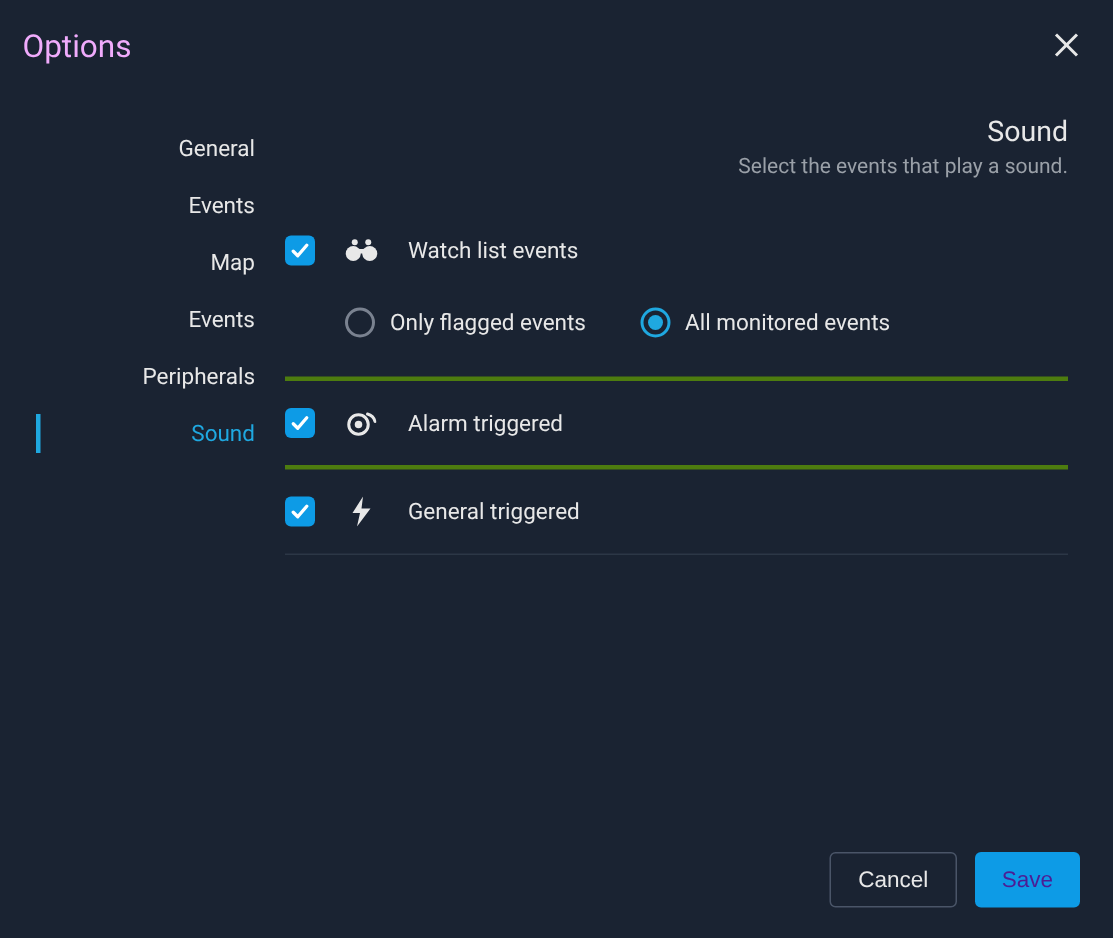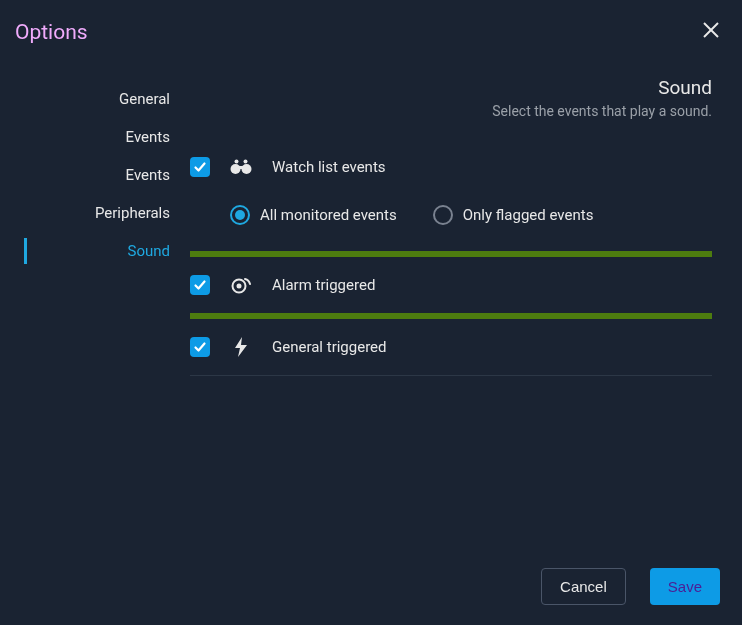--- a/index.html
+++ b/index.html
@@ -69,21 +69,21 @@
       color: #e8e8e8;
       margin-bottom: 4px;
     }
     .section-subtitle {
       font-size: 14px;
       color: #9aa0a8;
       margin-bottom: 38px;
     }
     .option-block {
       padding: 18px 0;
-      border-bottom: 6px solid #4d7c0f;
+      border-bottom: 3px solid #4d7c0f;
     }
     .option-block:last-child {
       border-bottom: 1px solid #2c3746;
     }
     .option-row {
       display: flex;
       align-items: center;
       gap: 20px;
     }
     .checkbox {
@@ -143,21 +143,21 @@
     }
     .radio-label {
       font-size: 15px;
       color: #e8e8e8;
     }
     .footer {
       position: absolute;
       bottom: 20px;
       right: 22px;
       display: flex;
-      gap: 24px;
+      gap: 12px;
     }
     .btn {
       padding: 9px 18px;
       font-size: 15px;
       border-radius: 4px;
       cursor: pointer;
       border: none;
     }
     .btn-cancel {
       background: transparent;
@@ -179,20 +179,21 @@
       <line x1="2" y1="2" x2="16" y2="16" stroke="#e8e8e8" stroke-width="2"></line>
       <line x1="16" y1="2" x2="2" y2="16" stroke="#e8e8e8" stroke-width="2"></line>
     </svg>
   </div>
 </div>
 
 <div class="body">
   <div class="sidebar">
     <div class="sidebar-item">General</div>
     <div class="sidebar-item">Events</div>
+    <div class="sidebar-item">Map</div>
     <div class="sidebar-item">Events</div>
     <div class="sidebar-item">Peripherals</div>
     <div class="sidebar-item active">Sound</div>
   </div>
 
   <div class="content">
     <div class="section-title">Sound</div>
     <div class="section-subtitle">Select the events that play a sound.</div>
 
     <div class="option-block" style="padding-top:0;">
@@ -208,28 +209,28 @@
             <circle cx="16.5" cy="10" r="5" fill="#e8e8e8"></circle>
             <rect x="9" y="7" width="4" height="3" fill="#e8e8e8"></rect>
             <circle cx="6.5" cy="2.5" r="2" fill="#e8e8e8"></circle>
             <circle cx="15.5" cy="2.5" r="2" fill="#e8e8e8"></circle>
           </svg>
         </div>
         <div class="option-label">Watch list events</div>
       </div>
       <div class="sub-options">
         <div class="radio-option">
+          <div class="radio-outer unselected"></div>
+          <div class="radio-label">Only flagged events</div>
+        </div>
+        <div class="radio-option">
           <div class="radio-outer">
             <div class="radio-inner"></div>
           </div>
           <div class="radio-label">All monitored events</div>
-        </div>
-        <div class="radio-option">
-          <div class="radio-outer unselected"></div>
-          <div class="radio-label">Only flagged events</div>
         </div>
       </div>
     </div>
 
     <div class="option-block">
       <div class="option-row">
         <div class="checkbox">
           <svg width="14" height="14" viewBox="0 0 14 14">
               <polyline points="2.5,7.5 5.5,10.5 11.5,3.5" fill="none" stroke="#fff" stroke-width="2.2" stroke-linecap="round" stroke-linejoin="round"></polyline>
             </svg>

